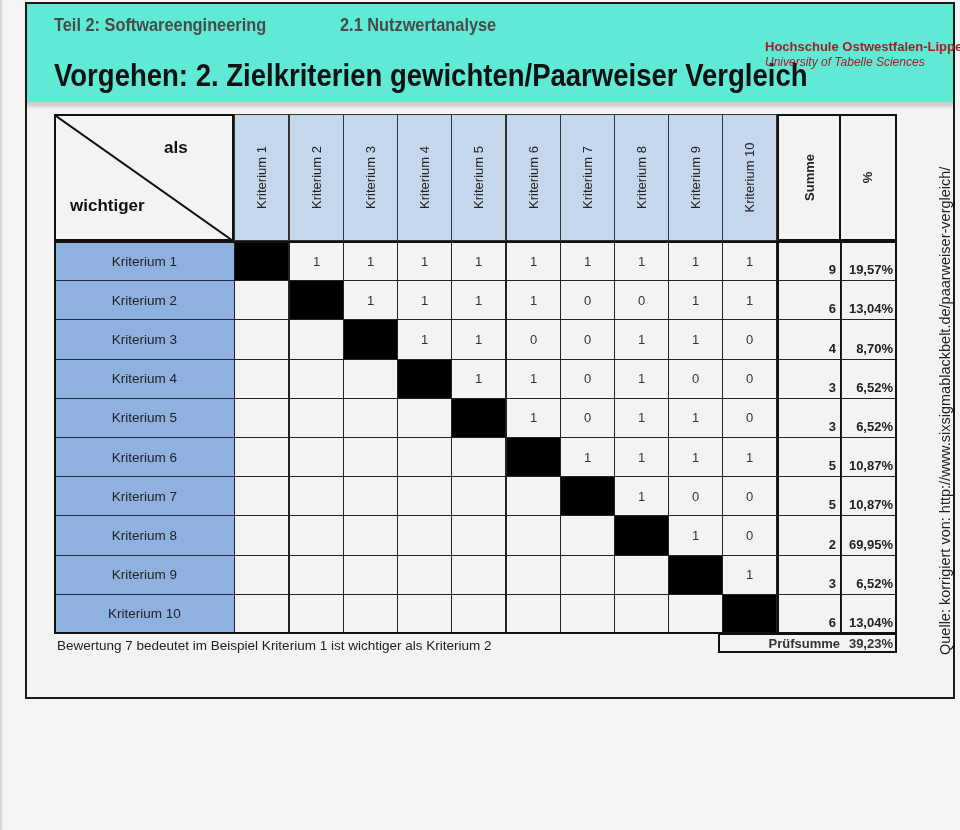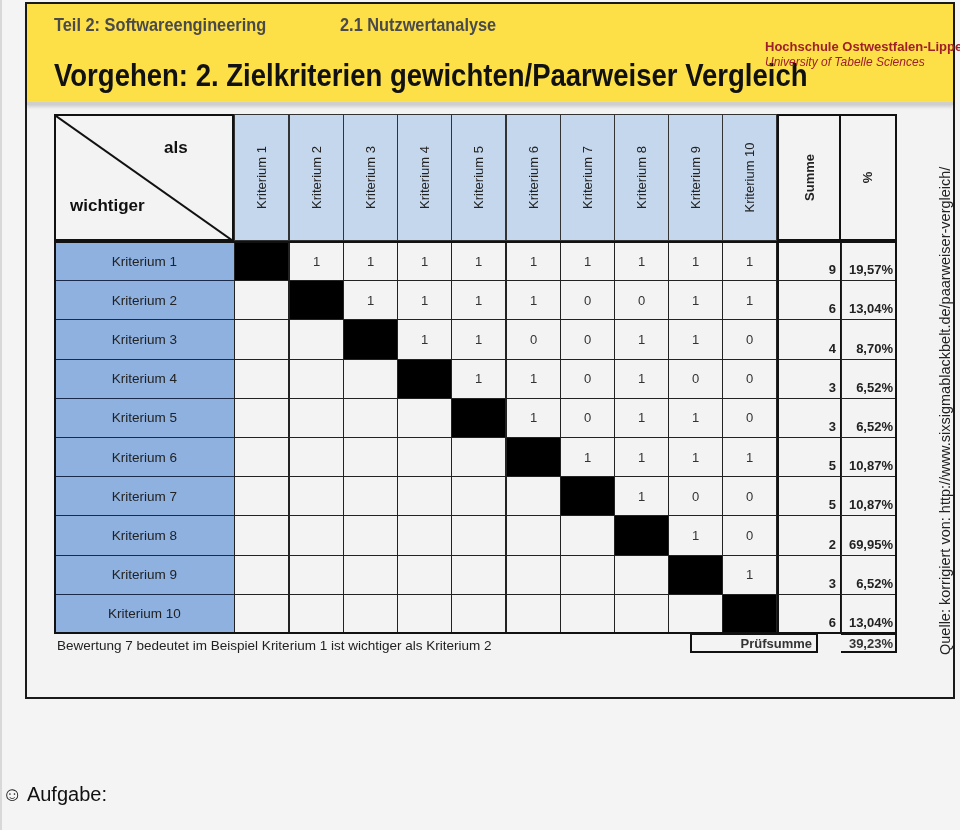--- a/index.html
+++ b/index.html
@@ -6,21 +6,21 @@
   body {
     width:960px; height:830px; background:#f4f4f4; position:relative; overflow:hidden;
     font-family:"Liberation Sans", sans-serif; color:#111;
   }
   .page-left-border { position:absolute; left:0; top:0; width:2px; height:830px; background:#d8d8d8; }
   .slide {
     position:absolute; left:25px; top:2px; width:930px; height:697px;
     border:2px solid #1a1a1a; border-top:2px solid #1a1a1a; background:#f3f3f3; box-sizing:border-box;
   }
   .slide-header {
-    position:absolute; left:0; top:0; width:100%; height:98px; background:#fde047;
+    position:absolute; left:0; top:0; width:100%; height:98px; background:#5eead4;
     border-bottom:3px solid #cfcfcf; box-shadow:0 2px 3px rgba(0,0,0,0.15);
   }
   .section-label { position:absolute; top:10px; font-size:19px; font-weight:bold; color:#4a4a4a; transform:scaleX(0.86); transform-origin:left top; white-space:nowrap; }
   .slide-title { position:absolute; left:27px; top:53px; font-size:32px; font-weight:bold; color:#111; transform:scaleX(0.86); transform-origin:left top; white-space:nowrap; }
   .uni-name { position:absolute; left:738px; top:35px; font-size:13px; color:#a0202a; font-weight:bold; white-space:nowrap; }
   .uni-sub { position:absolute; left:738px; top:51px; font-size:12px; color:#a0202a; font-style:italic; white-space:nowrap; }
 
   .matrix { position:absolute; left:54px; top:114px; }
   .cell { position:absolute; box-sizing:border-box; border:1px solid #222; display:flex; align-items:center; justify-content:center; font-size:13px; color:#333; background:#f3f3f3; }
   .corner { position:absolute; left:0; top:0; width:180px; height:127px; border:2px solid #111; box-sizing:border-box; background:#f3f3f3; overflow:hidden; }
@@ -236,23 +236,22 @@
     <div class="cell " style="left: 343px; top: 479.8px; width: 55px; height: 40.2px;"></div>
     <div class="cell " style="left: 397px; top: 479.8px; width: 55px; height: 40.2px;"></div>
     <div class="cell " style="left: 452px; top: 479.8px; width: 55px; height: 40.2px;"></div>
     <div class="cell " style="left: 506px; top: 479.8px; width: 55px; height: 40.2px;"></div>
     <div class="cell " style="left: 560px; top: 479.8px; width: 55px; height: 40.2px;"></div>
     <div class="cell " style="left: 614px; top: 479.8px; width: 55px; height: 40.2px;"></div>
     <div class="cell black" style="left: 668px; top: 479.8px; width: 55px; height: 40.2px;"></div>
     <div class="cell sum-cell" style="left: 723px; top: 479.8px; width: 64px; height: 40.2px;">6</div>
     <div class="cell pct-cell" style="left: 787px; top: 479.8px; width: 56px; height: 40.2px;">13,04%</div>
     <div style="position: absolute; left: 0px; top: 127px; width: 843px; height: 393px; border: 2px solid rgb(17, 17, 17); box-sizing: border-box; pointer-events: none;"></div>
-    <div class="cell pruef-label" style="left: 636px; top: 519px; width: 128px; height: 20px;">Prüfsumme</div>
+    <div class="cell pruef-label" style="left: 664px; top: 519px; width: 128px; height: 20px;">Prüfsumme</div>
     <div class="cell pruef-val" style="left: 787px; top: 519px; width: 56px; height: 20px;">39,23%</div>
   </div>
 
 <div class="note">Bewertung 7 bedeutet im Beispiel Kriterium 1 ist wichtiger als Kriterium 2</div>
 
 <div class="source">Quelle: korrigiert von: http://www.sixsigmablackbelt.de/paarweiser-vergleich/</div>
 
 <div class="task">
-  <div><span>☺</span> <span>Aufgabe:</span></div>
 </div>
 
 </body></html>

